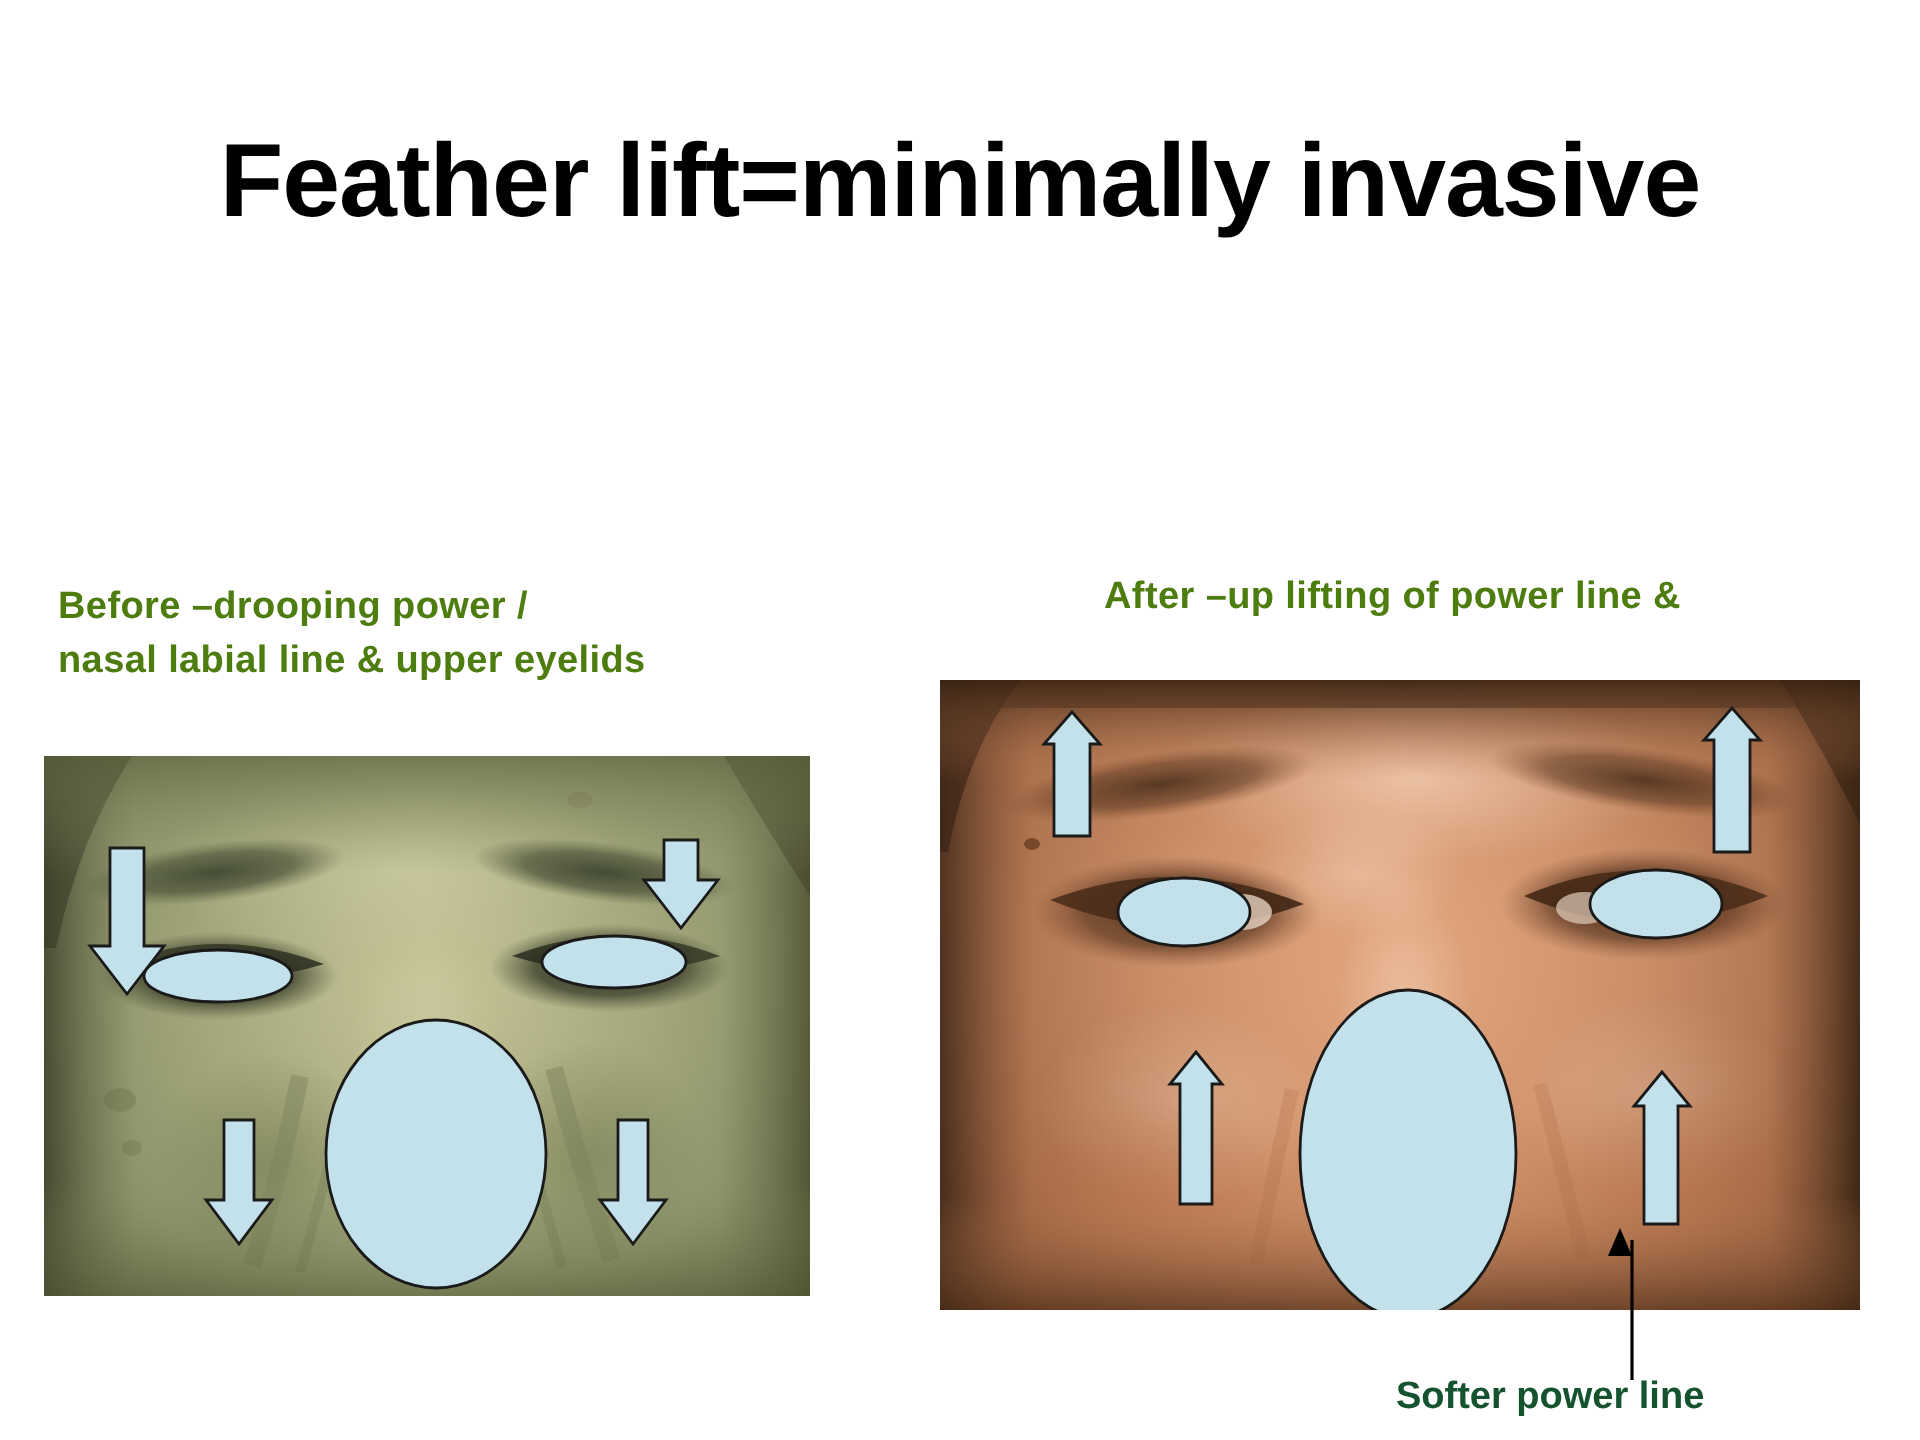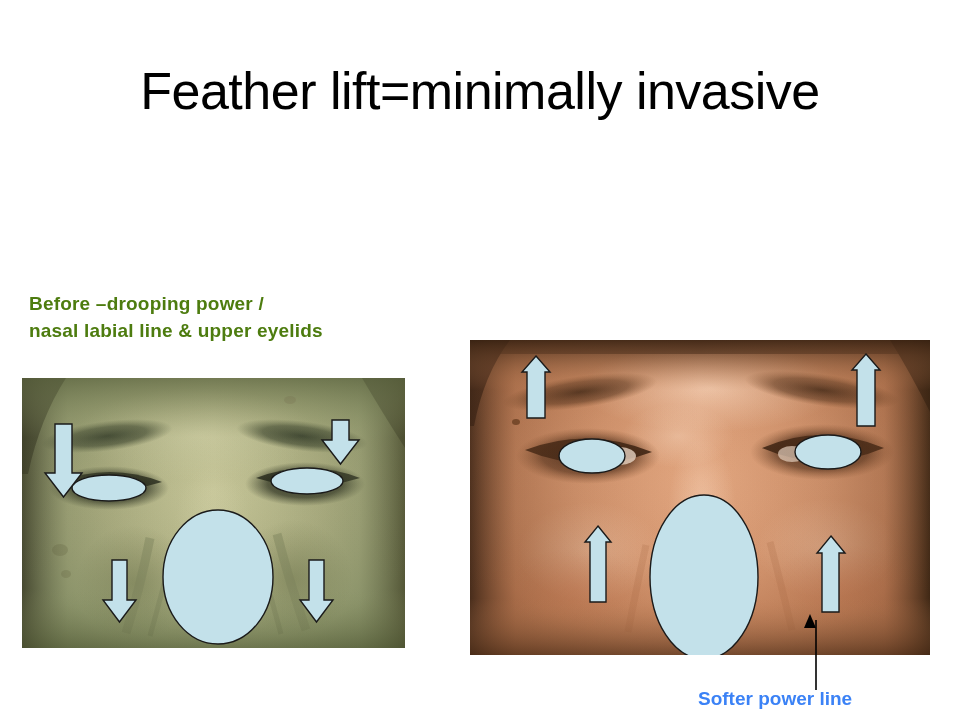--- a/index.html
+++ b/index.html
@@ -19,21 +19,21 @@
   
   #slide-title {
     position: absolute;
     left: 0;
     top: 62px;
     width: 960px;
     text-align: center;
     font-family: "Liberation Sans", sans-serif;
     font-size: 52px;
     line-height: 58px;
-    font-weight: 400;
+    font-weight: 700;
     color: #000000;
     letter-spacing: -0.5px;
     white-space: nowrap;
   }
 
   
   .caption {
     position: absolute;
     font-family: "Liberation Sans", sans-serif;
     font-weight: bold;
@@ -77,21 +77,21 @@
 
   
   #pointer-label {
     position: absolute;
     left: 698px;
     top: 688px;
     font-family: "Liberation Sans", sans-serif;
     font-weight: bold;
     font-size: 19px;
     line-height: 22px;
-    color: #3b82f6;
+    color: #14532d;
     white-space: nowrap;
   }
   #pointer-line {
     position: absolute;
     left: 790px;
     top: 612px;
     width: 30px;
     height: 78px;
   }
 </style>
@@ -99,20 +99,21 @@
 <body>
 
 <div id="slide-title">Feather lift=minimally invasive</div>
 
 <div id="caption-before" class="caption">
   <span class="caption-line">Before –drooping power /</span>
   <span class="caption-line">nasal labial line &amp; upper eyelids</span>
 </div>
 
 <div id="caption-after" class="caption">
+  <span class="caption-line">After –up lifting of power line &amp;</span>
 </div>
 
 <div id="photo-before" class="photo">
   <svg width="383" height="270" viewBox="0 0 383 270" xmlns="http://www.w3.org/2000/svg">
     <defs>
       <radialGradient id="beforeSkin" cx="50%" cy="42%" r="78%">
         <stop offset="0%" stop-color="#c8c79a"></stop>
         <stop offset="38%" stop-color="#b3b487"></stop>
         <stop offset="72%" stop-color="#97a074"></stop>
         <stop offset="100%" stop-color="#6e7a52"></stop>

